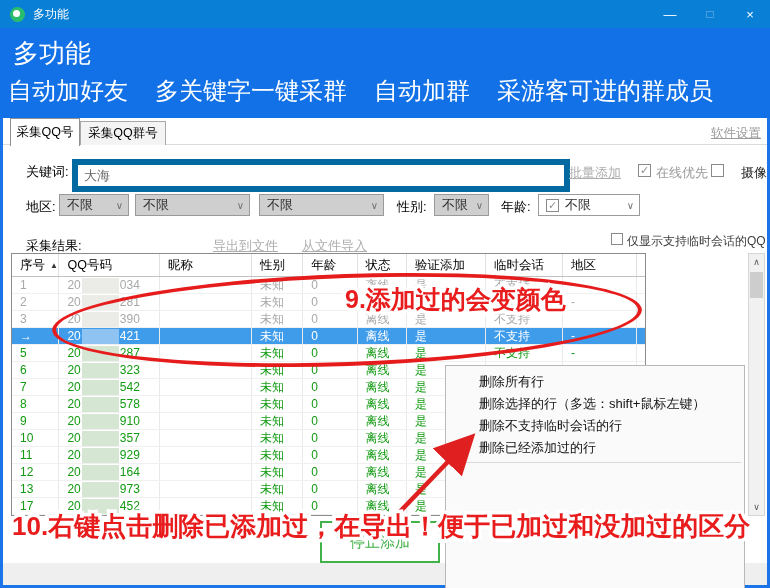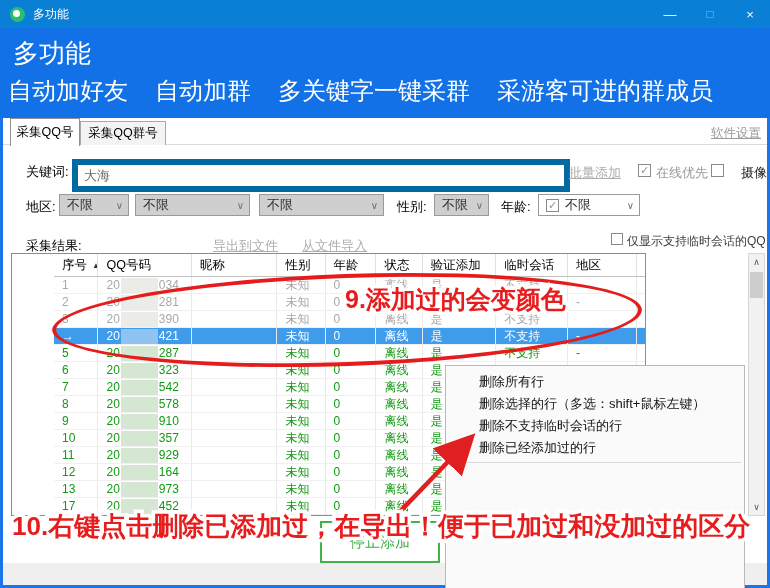--- a/index.html
+++ b/index.html
@@ -34,21 +34,21 @@
   .checkbox.sm{width:12px;height:12px;font-size:10px;}
   .cb-label{position:absolute;font-size:13px;white-space:nowrap;}
   .combo{position:absolute;top:194px;height:22px;background:#cfcfcf;border:1px solid #9a9a9a;box-sizing:border-box;
          display:flex;align-items:center;padding-left:7px;font-size:13px;color:#333;}
   .combo .dd{position:absolute;right:5px;font-size:10px;color:#707070;}
   .combo.white{background:#ffffff;}
   .combo .inline-cb{width:13px;height:13px;border:1px solid #8a8a8a;background:#fff;box-sizing:border-box;display:flex;
                     align-items:center;justify-content:center;font-size:11px;color:#8f8f8f;margin-right:6px;flex:0 0 auto;}
   
   .table{position:absolute;left:11px;top:253px;width:635px;height:263px;border:1px solid #8c8c8c;box-sizing:border-box;
-         overflow:hidden;background:#fff;padding-left:42px;}
+         overflow:hidden;background:#fff;}
   .thead{display:flex;height:22px;border-bottom:1px solid #c2c2c2;font-size:12.5px;color:#000;}
   .th{display:flex;align-items:center;padding-left:8px;border-right:1px solid #e0e0e0;box-sizing:border-box;white-space:nowrap;overflow:hidden;}
   .sort{font-size:8px;margin-left:5px;color:#333;}
   .tr{display:flex;height:17px;font-size:12px;border-bottom:1px solid #f0f0f0;box-sizing:border-box;}
   .td{display:flex;align-items:center;padding-left:8px;border-right:1px solid #eaeaea;box-sizing:border-box;white-space:nowrap;overflow:hidden;}
   .tr.added{color:#a8a8a8;}
   .tr.normal{color:#129a12;}
   .tr.selected{background:#3f9ceb;color:#ffffff;}
   .c-no{width:48px;}.c-qq{width:102px;}.c-nick{width:93px;}.c-gender{width:52px;}.c-age{width:55px;}
   .c-status{width:50px;}.c-verify{width:80px;}.c-temp{width:78px;}.c-region{width:75px;}.c-kw{flex:1;border-right:none;}
@@ -99,22 +99,22 @@
       <div class="tb-btn dim">□</div>
       <div class="tb-btn">×</div>
     </div>
   </div>
 
   
   <div class="header">
     <div class="app-title">多功能</div>
     <div class="nav" id="nav">
         <span class="nav-item">自动加好友</span>
+        <span class="nav-item">多关键字一键采群</span>
         <span class="nav-item">自动加群</span>
-        <span class="nav-item">多关键字一键采群</span>
         <span class="nav-item">采游客可进的群成员</span>
       </div>
   </div>
 
   
   <div class="tabbar">
     <div class="tab active">采集QQ号</div>
     <div class="tab inactive">采集QQ群号</div>
     <div class="settings-link">软件设置</div>
   </div>

